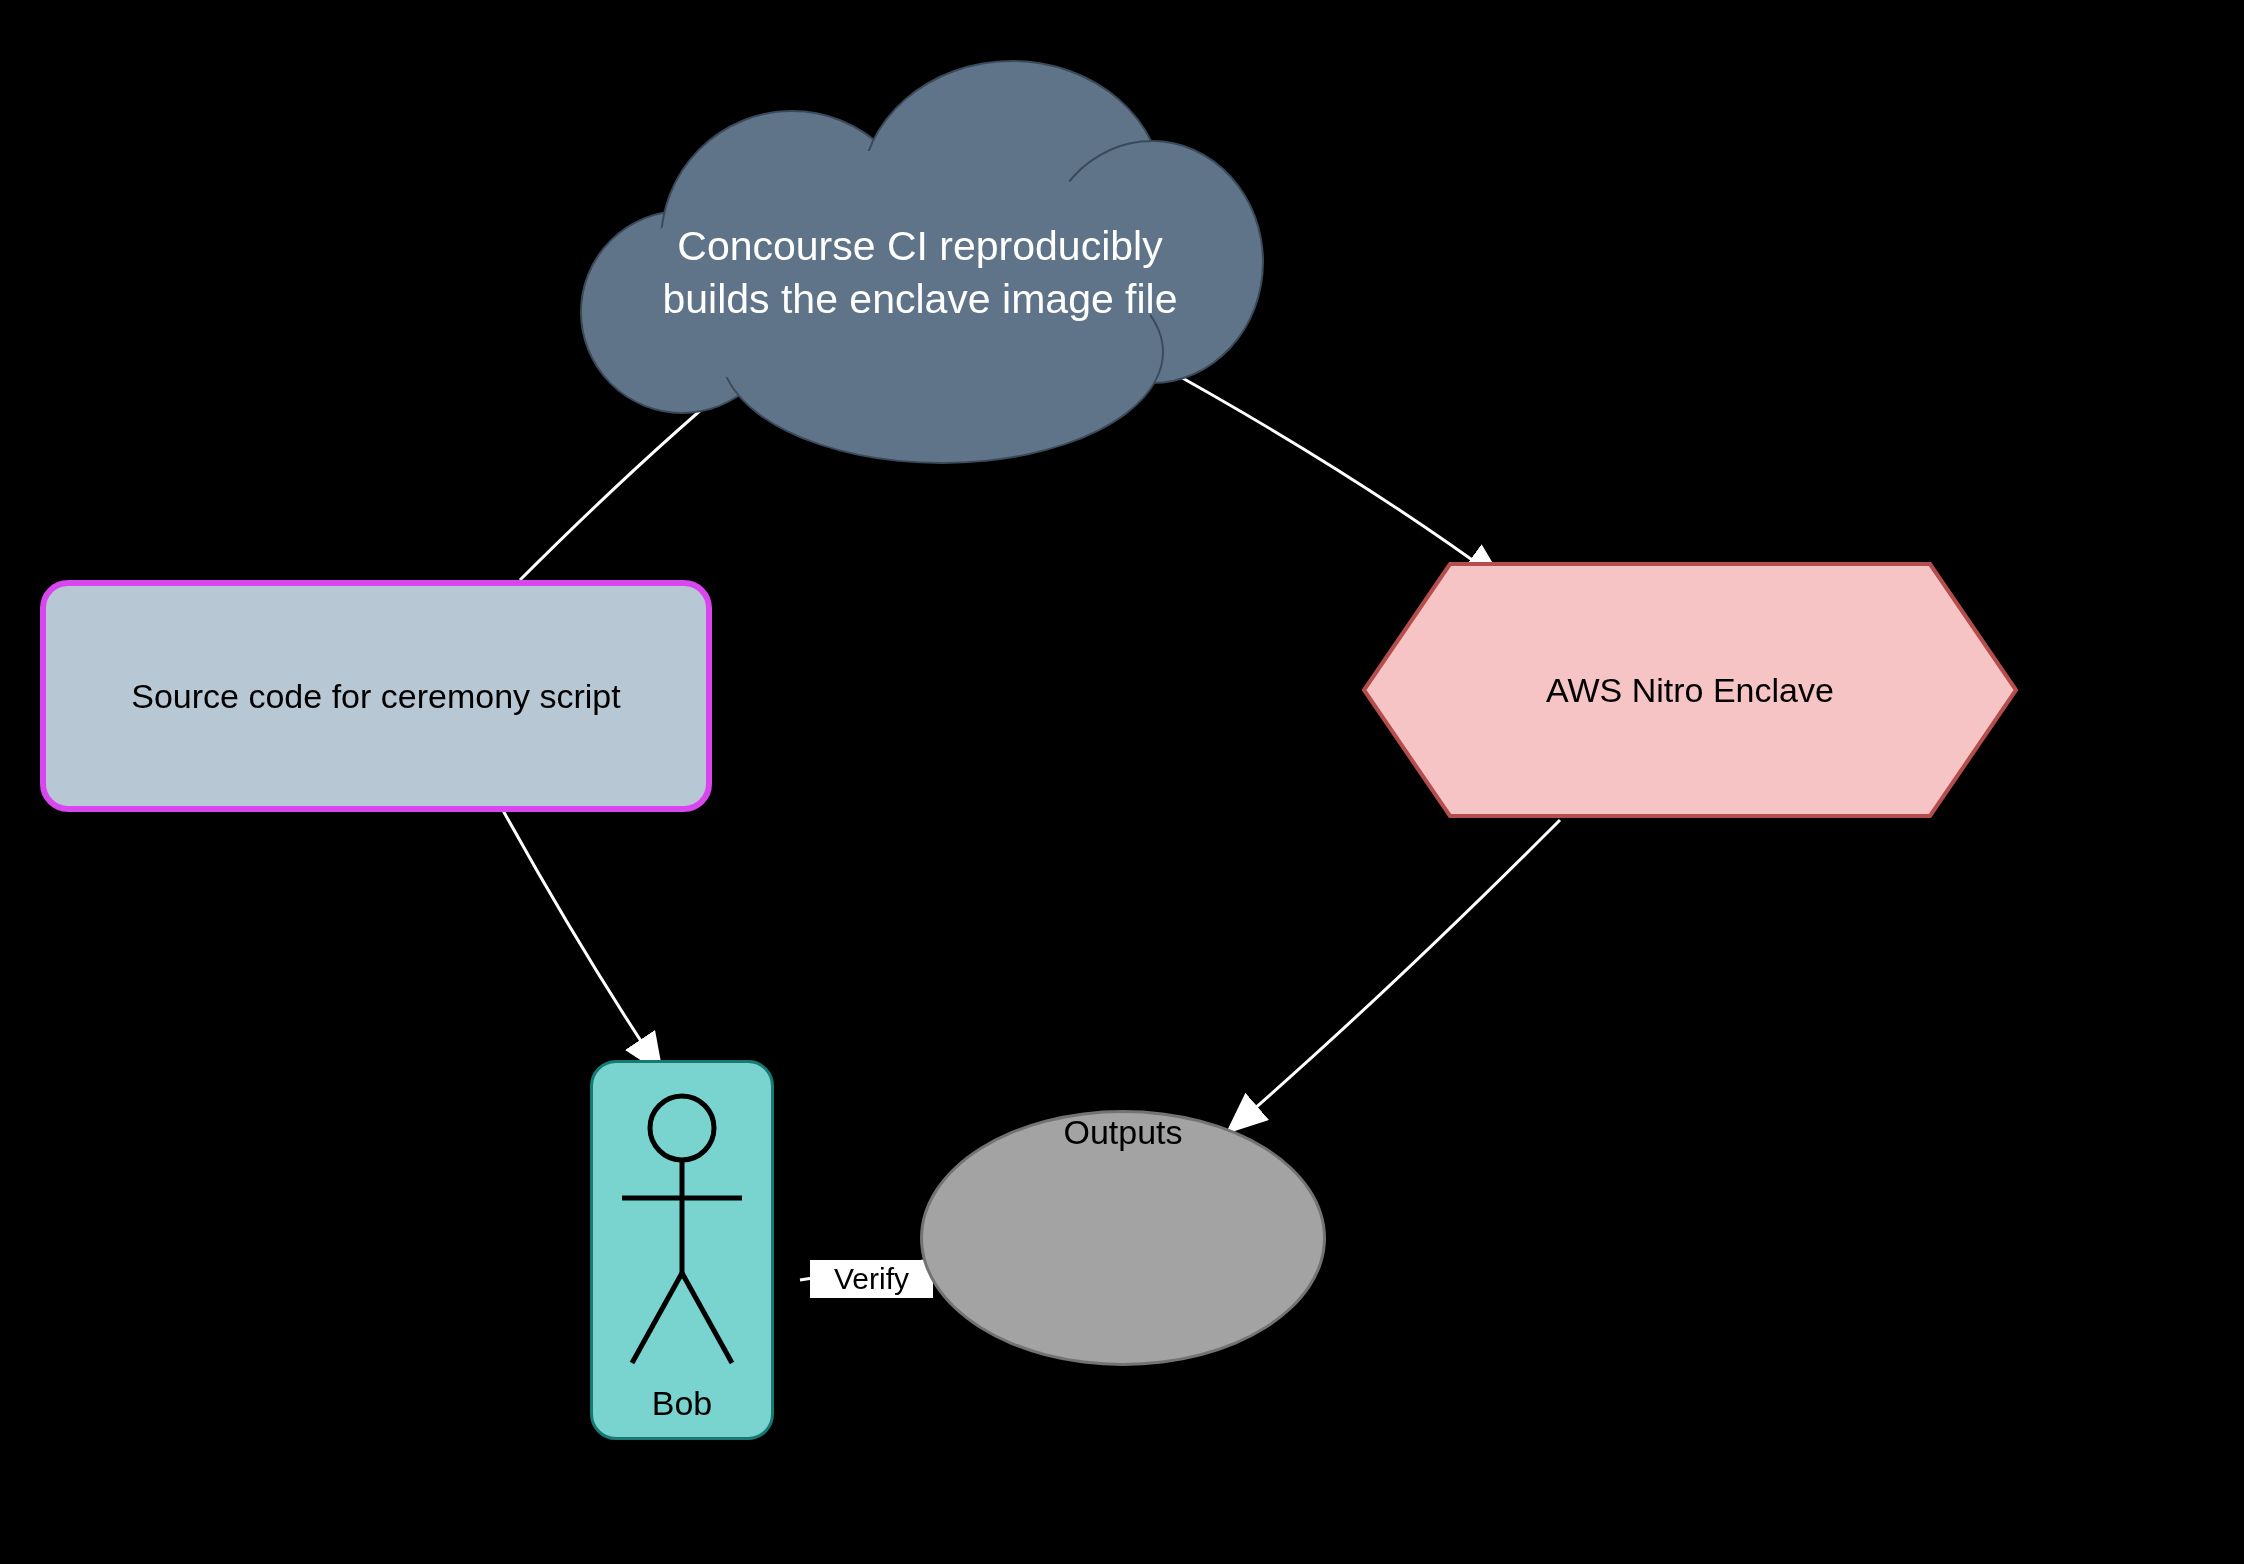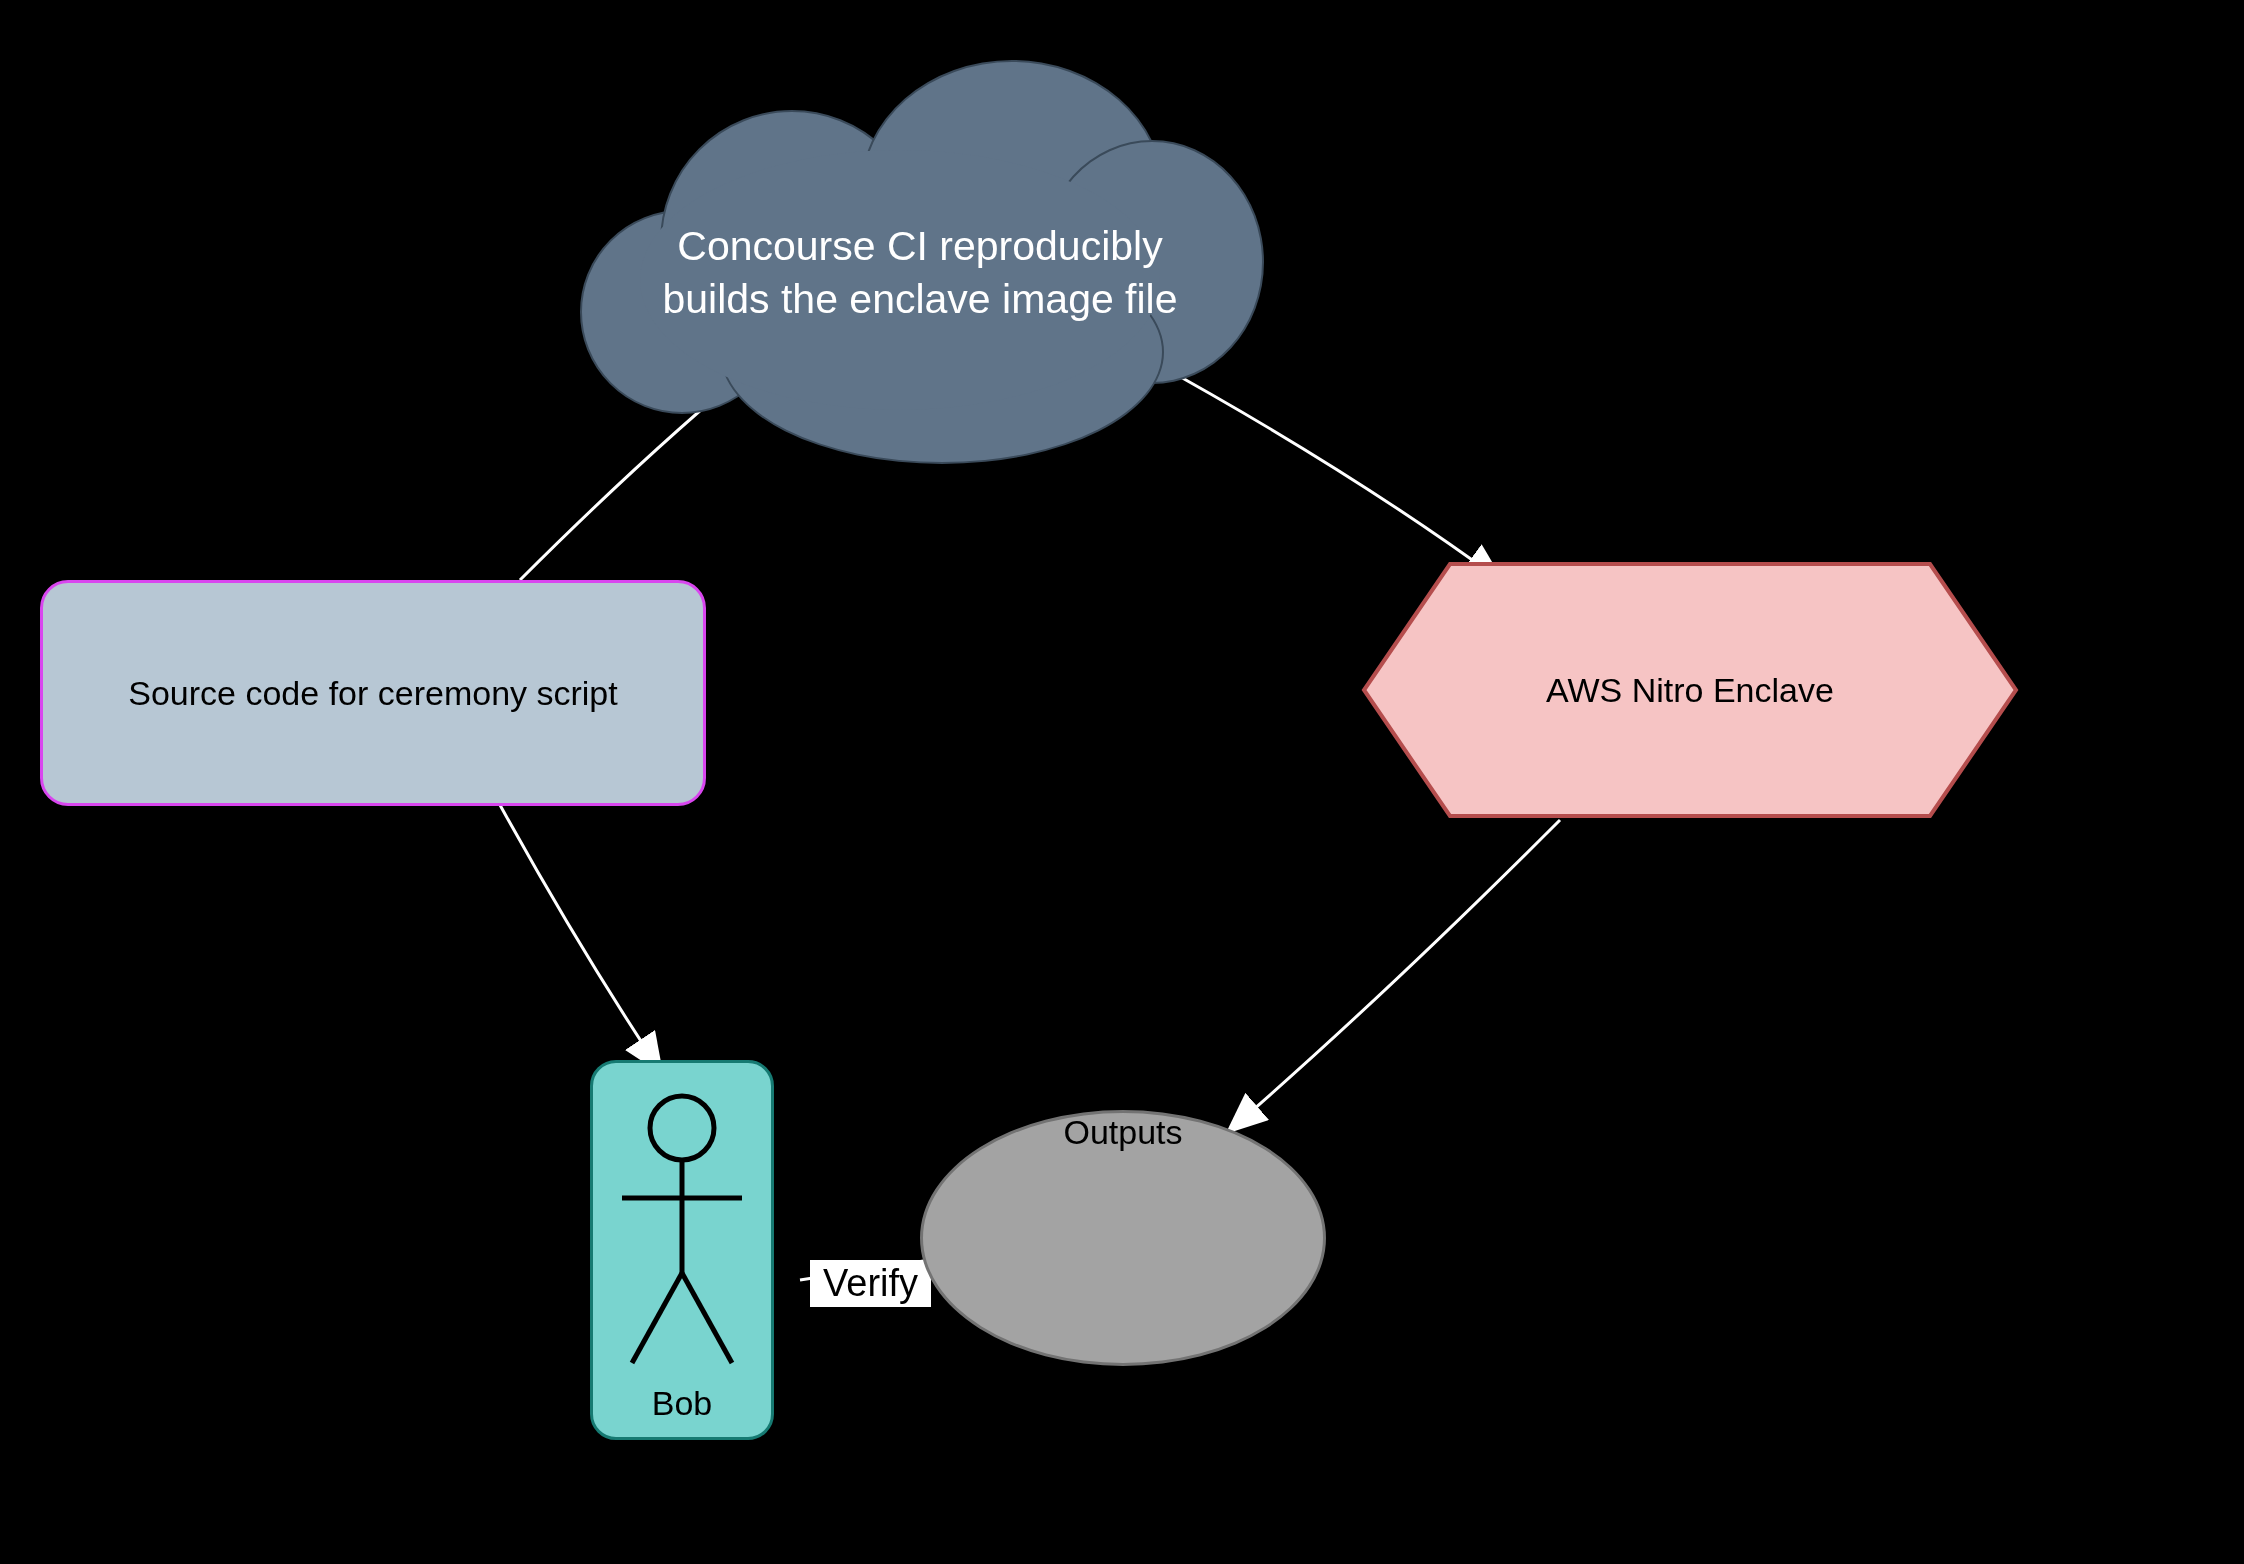--- a/index.html
+++ b/index.html
@@ -56,21 +56,21 @@
   }
 
   
   .roundrect {
     position: absolute;
     left: 40px;
     top: 580px;
     width: 660px;
     height: 220px;
     background: #b7c7d4;
-    border: 3px solid #d946ef;
+    border: 6px solid #d946ef;
     border-radius: 28px;
     display: flex;
     align-items: center;
     justify-content: center;
   }
 
   
   .hexagon {
     position: absolute;
     left: 1360px;
@@ -126,22 +126,22 @@
     justify-content: center;
   }
 
   
   .verify-label {
     position: absolute;
     left: 810px;
     top: 1260px;
     background: #fff;
     color: #000;
-    font-size: 38px;
-    padding: 2px 13px;
+    font-size: 30px;
+    padding: 2px 24px;
   }
 
   
   .arrows {
     position: absolute;
     left: 0; top: 0;
     width: 2244px;
     height: 1564px;
     pointer-events: none;
   }

